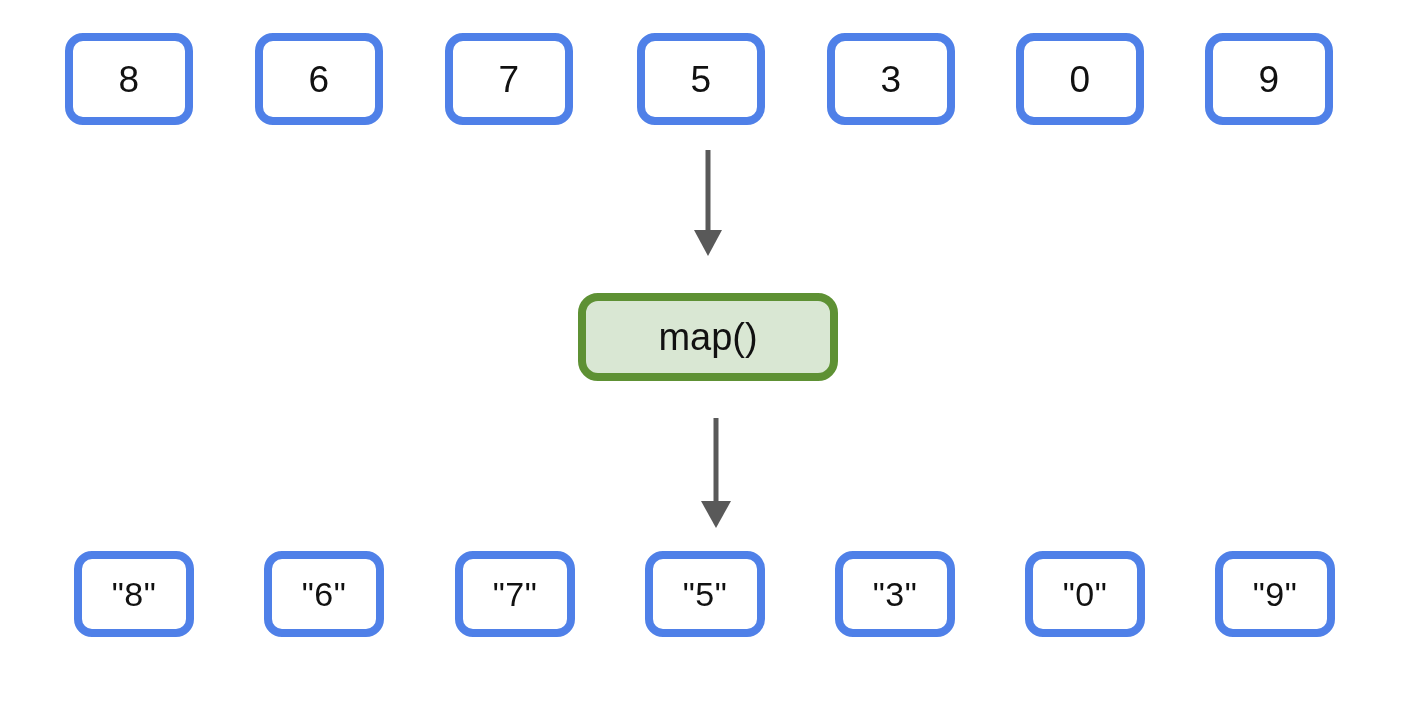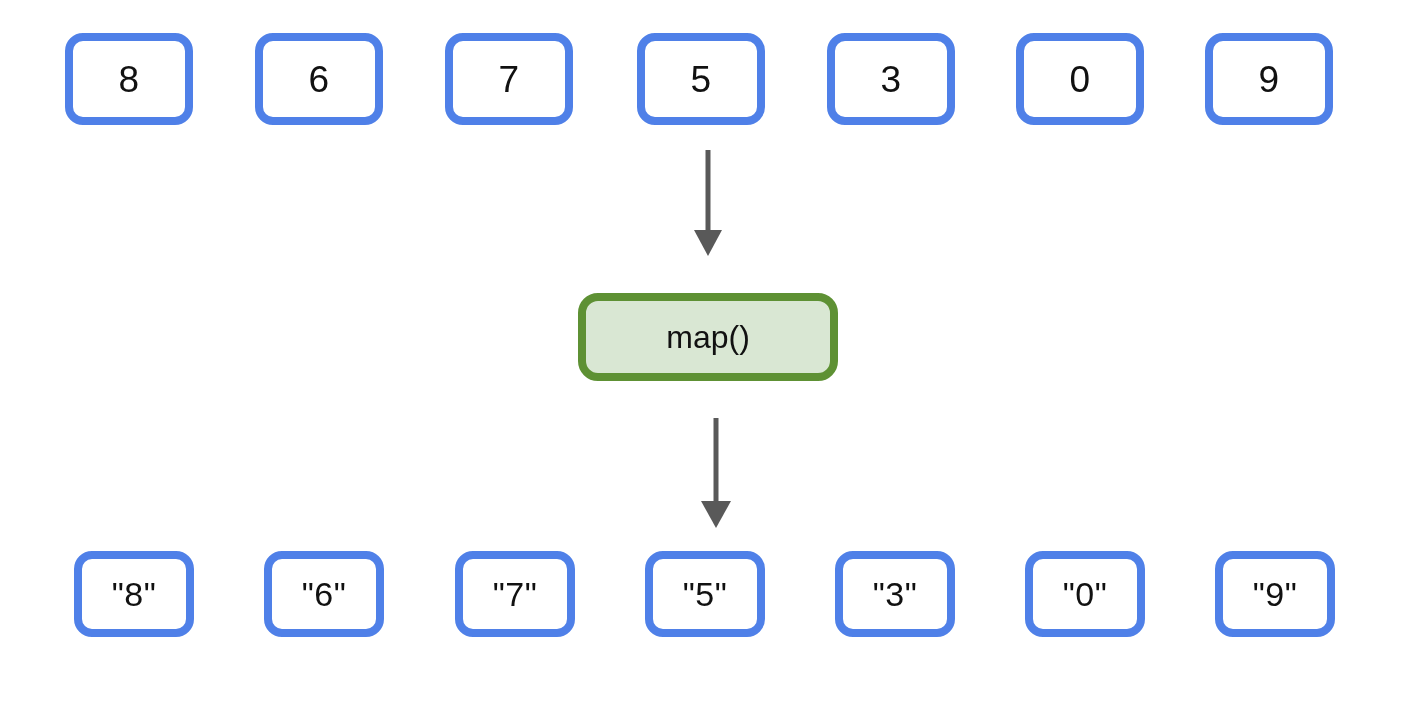--- a/index.html
+++ b/index.html
@@ -55,21 +55,21 @@
     top: 293px;
     width: 260px;
     height: 88px;
     display: flex;
     align-items: center;
     justify-content: center;
     background: #D9E7D3;
     border: 8px solid #5E9134;
     border-radius: 20px;
     color: #111111;
-    font-size: 32px;
+    font-size: 38px;
     line-height: 1;
   }
 
   
   .arrow-svg {
     position: absolute;
     overflow: visible;
   }
 
   #arrow-top    { left: 672px; top: 150px; }

